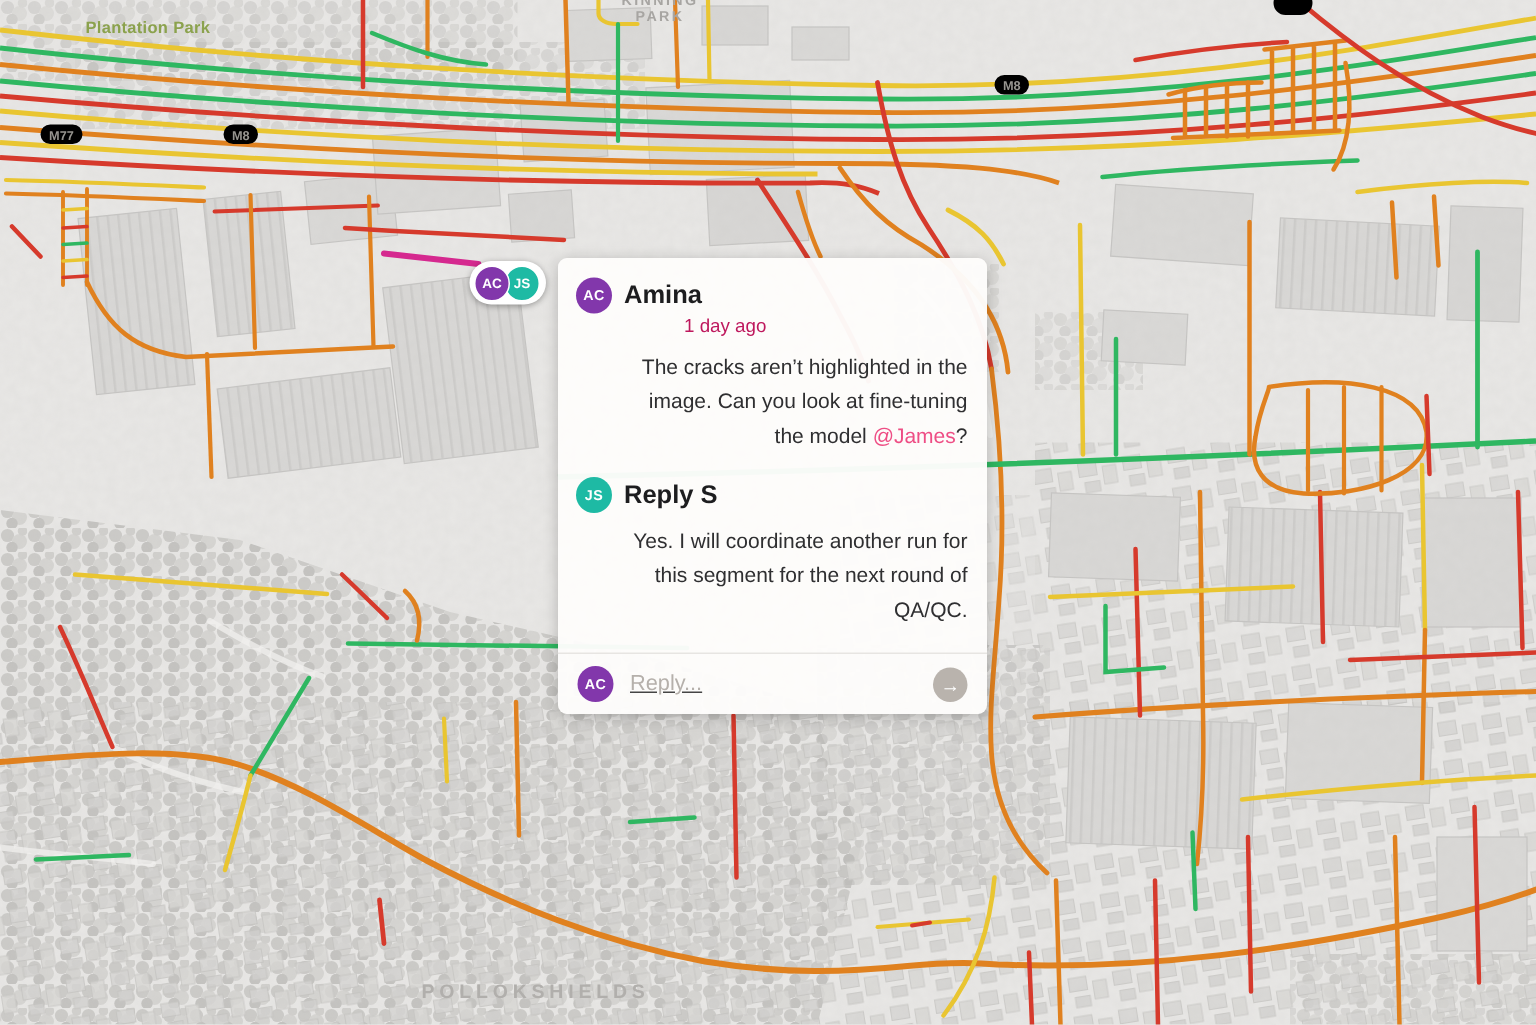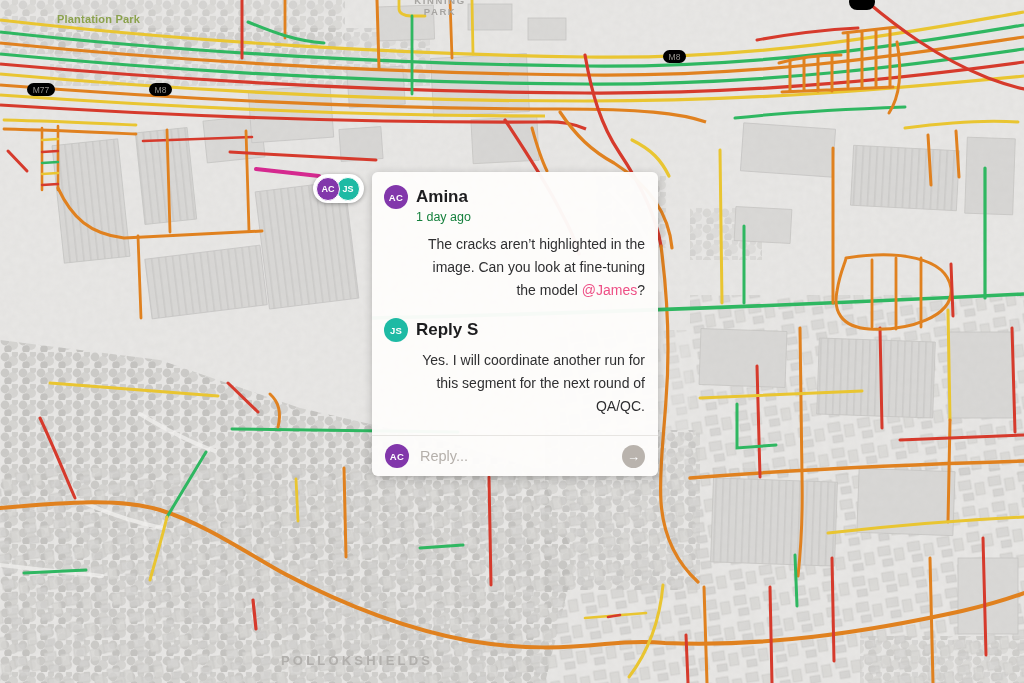--- a/index.html
+++ b/index.html
@@ -13,21 +13,21 @@
   .rp{stroke:var(--road-poor)}
   .rb{stroke:var(--road-bad)}
   .rs{stroke:var(--road-selected)}
 
   .map-label{position:absolute;white-space:nowrap;pointer-events:none;}
   .lbl-park{color:#8ba24d;font-size:11px;font-weight:700;letter-spacing:.2px;text-align:right;}
   .lbl-district{color:#b1afac;font-size:13px;font-weight:600;letter-spacing:3.2px;margin-left:29px;}
   .lbl-hood{color:#a7a5a2;font-size:9.5px;font-weight:700;letter-spacing:1.6px;
     text-align:center;line-height:11px;}
   .shield{position:absolute;height:13px;background:#000000;border:4px solid #000000;
-    border-radius:8px;color:#96948f;font-size:8.5px;font-weight:400;
+    border-radius:8px;color:#96948f;font-size:8.5px;font-weight:700;
     display:flex;align-items:center;justify-content:center;box-sizing:border-box;}
 
   
   #pin{position:absolute;left:313px;top:174px;width:51px;height:29px;
     background:#ffffff;border-radius:15px;box-shadow:0 1px 4px rgba(0,0,0,.35);
     cursor:pointer;}
   .pin-av{position:absolute;top:2.5px;width:24px;height:24px;border-radius:50%;
     border:1.5px solid #fff;box-sizing:border-box;color:#fff;font-size:9px;
     font-weight:700;display:flex;align-items:center;justify-content:center;}
   .pin-av.a{left:3px;z-index:2}
@@ -37,27 +37,27 @@
   #card{position:absolute;left:372px;top:172px;width:286px;height:304px;
     background:rgba(253,252,251,.97);border-radius:6px;
     box-shadow:0 2px 10px rgba(0,0,0,.22);display:flex;flex-direction:column;}
   .comments{flex:1;padding-top:13px;overflow:hidden;}
   .comment{display:flex;gap:8px;padding:0 16px 0 12px;margin-bottom:16px;}
   .avatar{flex:0 0 24px;width:24px;height:24px;border-radius:50%;color:#fff;
     font-size:9.5px;font-weight:700;display:flex;align-items:center;
     justify-content:center;letter-spacing:.3px;}
   .c-col{flex:1;min-width:0;}
   .c-author{font-size:17px;font-weight:700;color:#1d1d1f;line-height:24px;}
-  .c-time{font-size:12.5px;color:#15803d;line-height:17px;}
+  .c-time{font-size:12.5px;color:#be185d;line-height:17px;margin-left:40px;}
   .c-text{font-size:14px;color:#2f2f31;line-height:23px;margin-top:7px;width:229px;text-align:right;}
   .mention{color:var(--mention);cursor:pointer;}
   .reply-bar{border-top:1px solid #e7e5e2;height:40px;display:flex;
     align-items:center;gap:9px;padding:0 13px;}
   #reply-input{flex:1;border:none;outline:none;background:transparent;
-    font-family:"Liberation Sans",sans-serif;font-size:14.5px;color:#454545;min-width:0;}
+    font-family:"Liberation Sans",sans-serif;font-size:14.5px;color:#454545;min-width:0;text-decoration:underline;}
   #reply-input::placeholder{color:#b5b0ab;}
   #send-btn{flex:0 0 23px;width:23px;height:23px;border-radius:50%;border:none;
     background:#b9b3ad;color:#fff;font-size:13px;line-height:23px;text-align:center;
     padding:0;cursor:pointer;display:flex;align-items:center;justify-content:center;}
 </style>
 </head>
 <body>
 
 <div id="stage">
 

